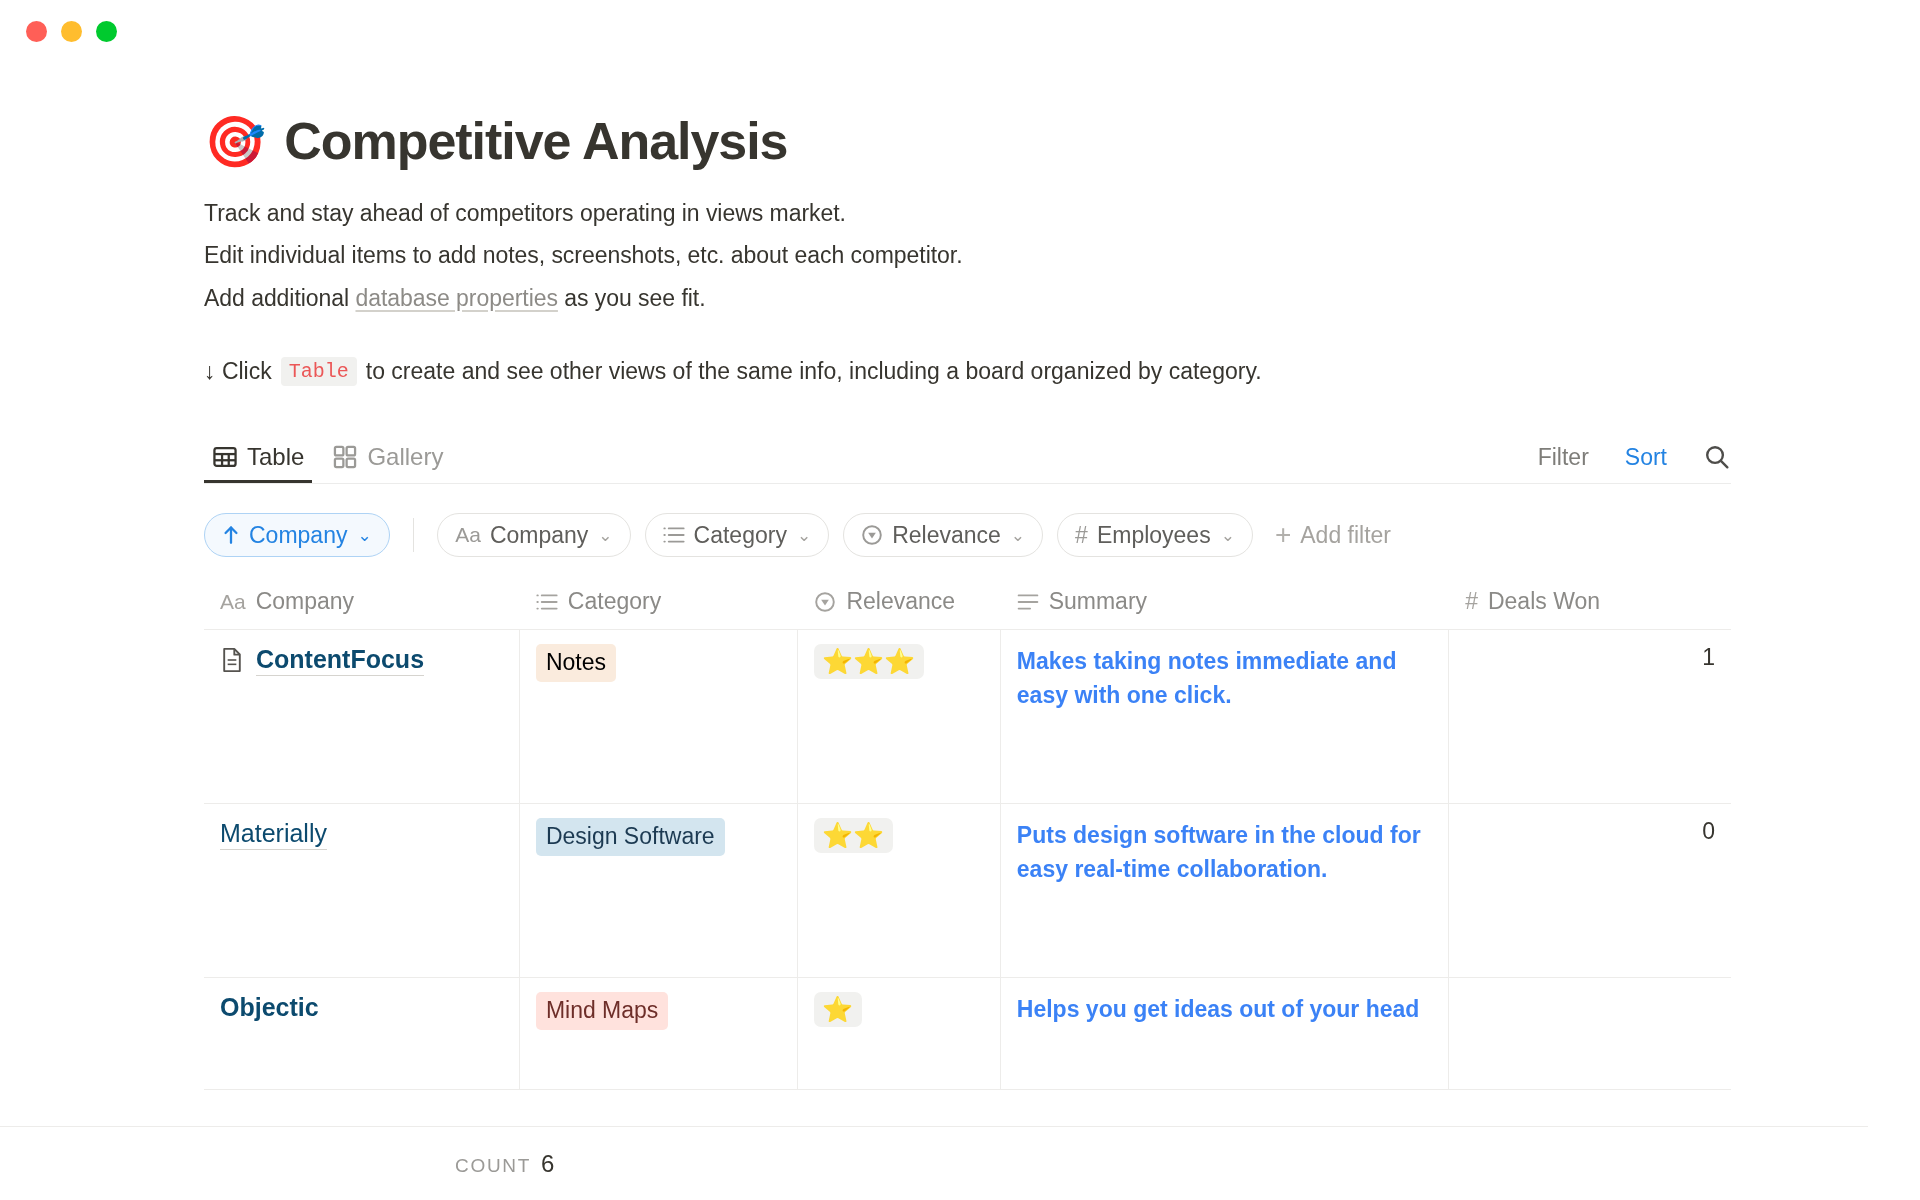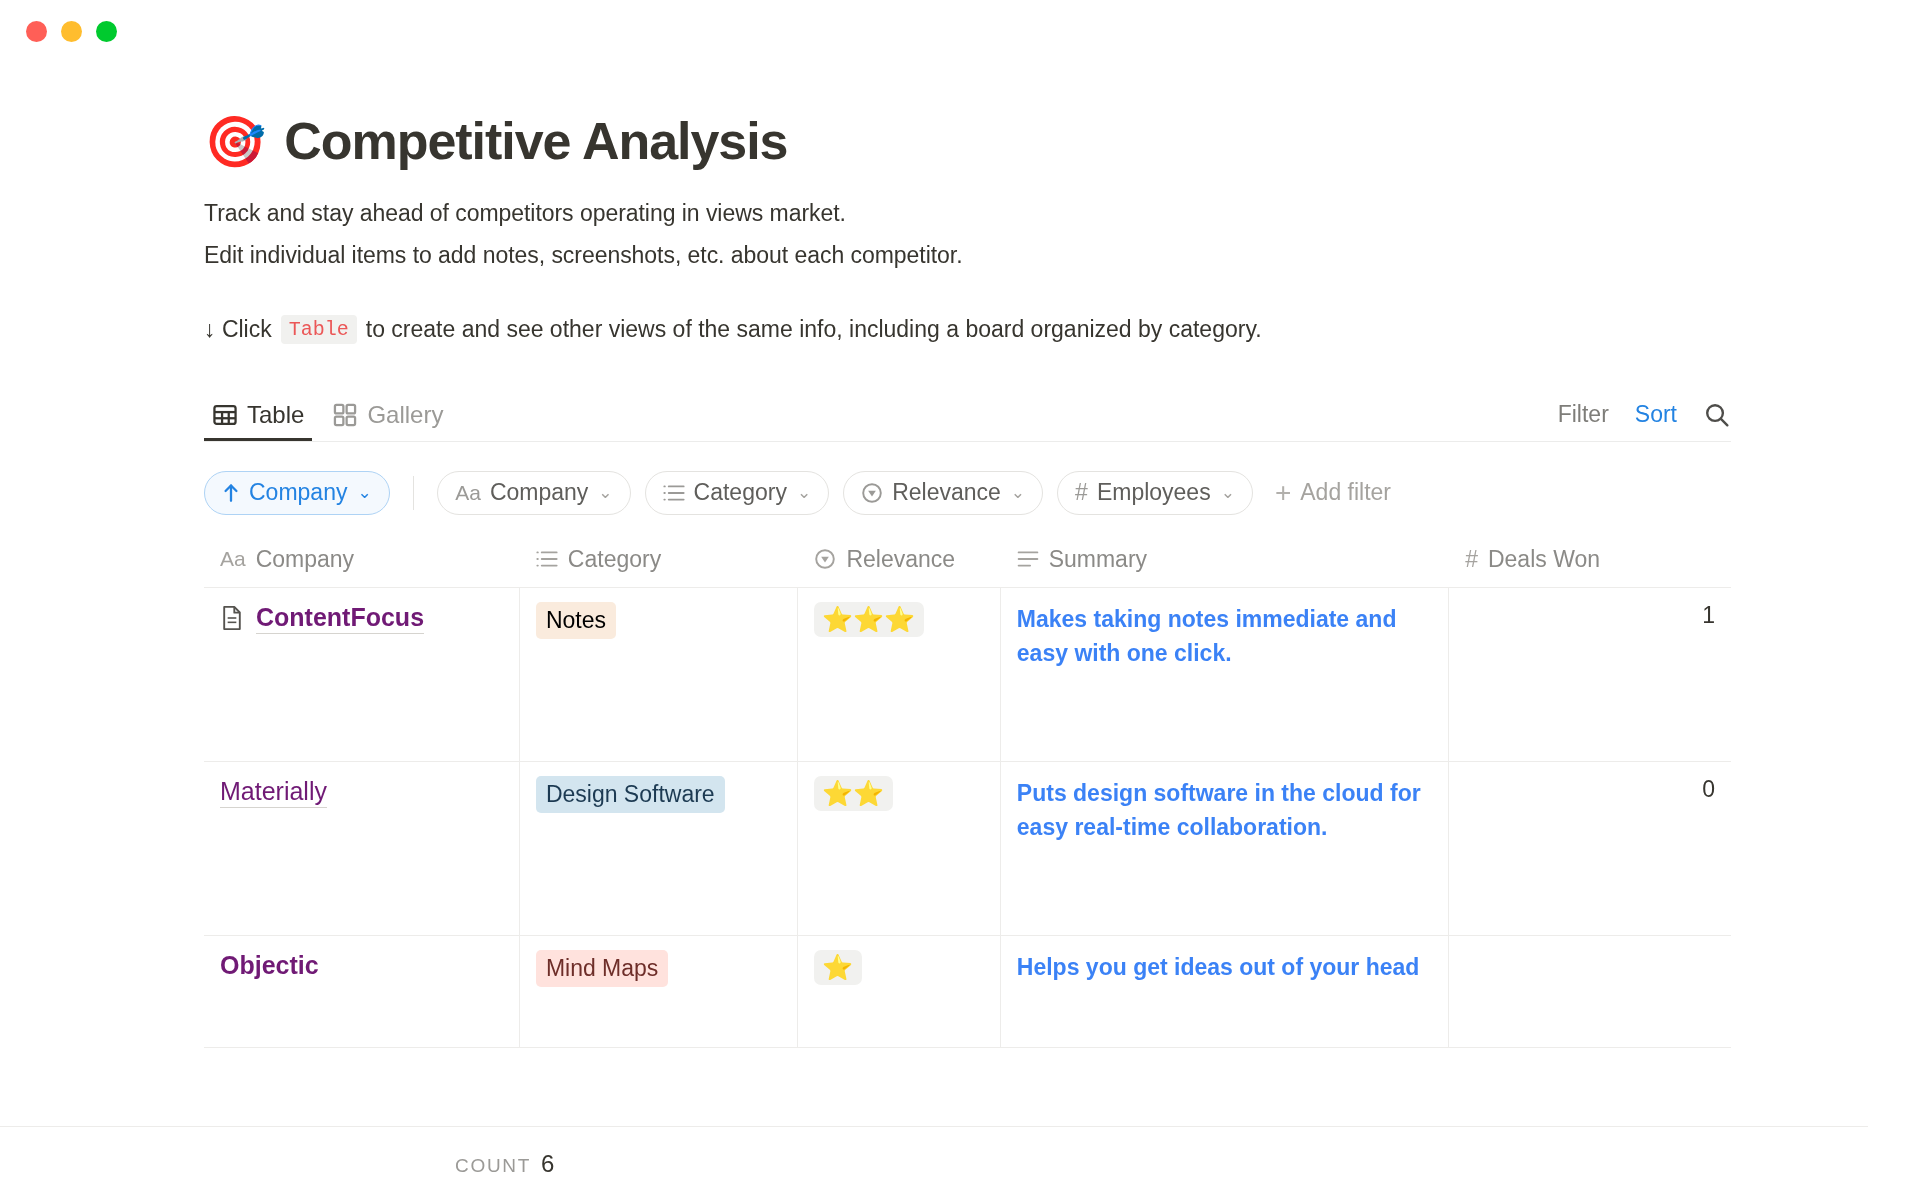--- a/index.html
+++ b/index.html
@@ -67,21 +67,21 @@
   }
   #tabs { display: flex; align-items: flex-end; gap: 12px; height: 100%; }
   .tab {
     display: flex; align-items: center; gap: 9px;
     font-size: 24px; padding: 0 8px 12px 8px; cursor: pointer;
   }
   .tab.active { color: #37352f; font-weight: 400; box-shadow: inset 0 -3px 0 0 #37352f; }
   .tab.inactive { color: #9b9a97; }
   .tab svg { display: block; }
 
-  #view-actions { display: flex; align-items: center; gap: 26px; padding-bottom: 12px; }
+  #view-actions { display: flex; align-items: center; gap: 36px; padding-bottom: 12px; }
   .action-text { font-size: 23px; cursor: pointer; }
   #filter-action { color: #7e7d79; }
   #sort-action  { color: #2383e2; }
 
   
   #chips-row {
     display: flex; align-items: center; gap: 14px;
     margin-top: 28px; height: 46px;
   }
   .chip {
@@ -127,21 +127,21 @@
   }
   .hicon { color: #a5a39f; display: flex; align-items: center; }
   .hash { font-size: 23px; color: #a5a39f; font-weight: 400; }
   .aa { font-size: 21px; color: #a5a39f; }
 
   .trow.data { height: 174px; }
   .trow.data.last { height: 112px; }
 
   .company-cell-inner { display: flex; align-items: flex-start; gap: 12px; padding: 0 16px; }
   .company-name {
-    font-size: 25px; color: #701a75; font-weight: 400;
+    font-size: 25px; color: #0c4a6e; font-weight: 400;
     border-bottom: 1.5px solid #d6d4cf; line-height: 1.25;
     cursor: pointer;
   }
   .company-name.bold { font-weight: 700; }
   .page-icon { color: #555450; flex: none; margin-top: 3px; }
 
   .tag {
     display: inline-block; font-size: 23px;
     padding: 4px 10px; border-radius: 5px; line-height: 1.28;
   }
@@ -182,20 +182,23 @@
 <div id="page">
  <div id="content">
 
   <div id="title-row">
     <span id="title-emoji">🎯</span>
     <h1 id="page-title">Competitive Analysis</h1>
   </div>
 
   <div class="desc-line">Track and stay ahead of competitors operating in views market.</div>
   <div class="desc-line">Edit individual items to add notes, screenshots, etc. about each competitor.</div>
+  <div class="desc-line">
+    <span>Add additional </span><span class="link-prop">database properties</span><span> as you see fit.</span>
+  </div>
 
   <div id="callout-line">
     <span>↓ Click</span>
     <span class="code-chip">Table</span>
     <span>to create and see other views of the same info, including a board organized by category.</span>
   </div>
 
   <div id="view-bar">
     <div id="tabs">
 

